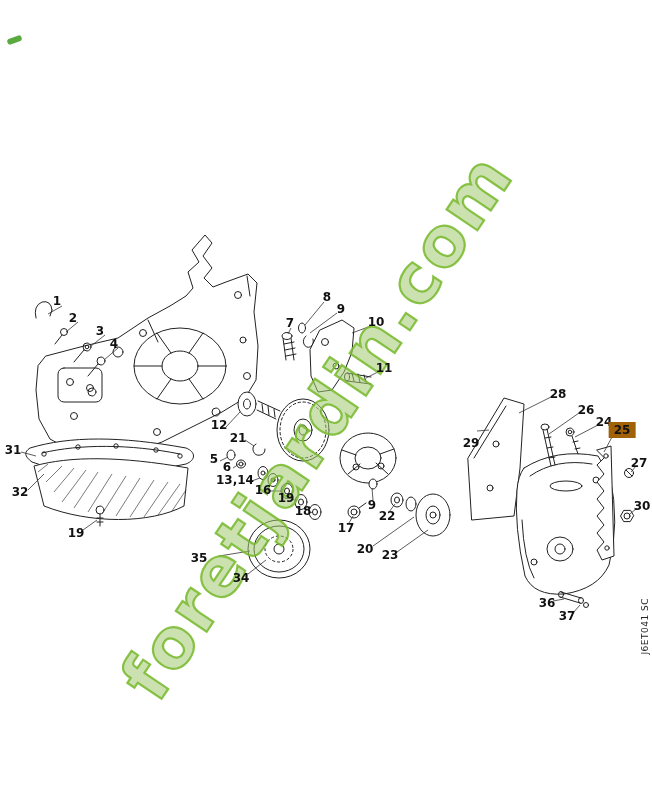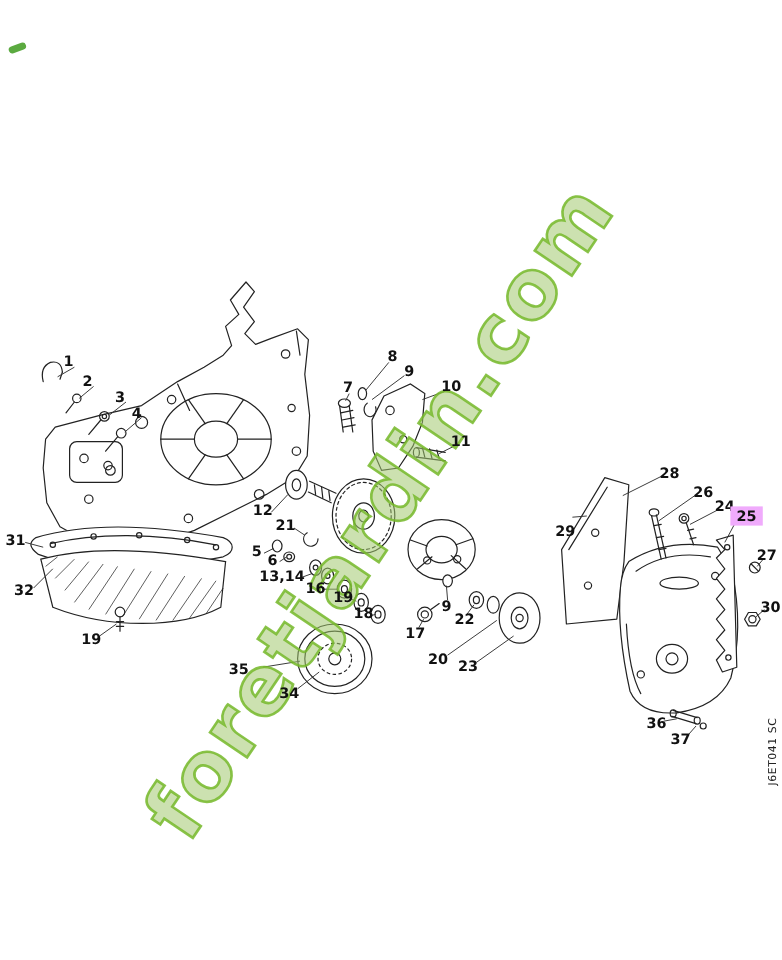--- a/index.html
+++ b/index.html
@@ -5,21 +5,21 @@
   * { margin:0; padding:0; box-sizing:border-box; }
   html,body { background:#fff; font-family:"DejaVu Sans", sans-serif; }
   .canvas { position:relative; width:652px; height:800px; background:#fff; overflow:hidden; }
   svg.diagram { position:absolute; left:0; top:0; }
 
   .part-label {
     position:absolute; transform:translate(-50%,-50%);
     font-weight:bold; font-size:12px; color:#111; line-height:1;
     white-space:nowrap; cursor:pointer; z-index:3;
   }
-  .part-label.highlight { background:#f0abfc; padding:2px 5px; }
+  .part-label.highlight { background:#a16207; padding:2px 5px; }
 
   .watermark {
     position:absolute; left:138px; top:652px;
     transform:rotate(-56deg); transform-origin:0 50%;
     font-size:68px; font-weight:700; letter-spacing:3px; white-space:nowrap;
     color:rgba(200,216,166,0.30);
     -webkit-text-stroke:2.2px rgba(118,184,42,0.85);
     text-shadow:0 0 1px rgba(118,184,42,0.35);
     pointer-events:none; z-index:2;
   }

